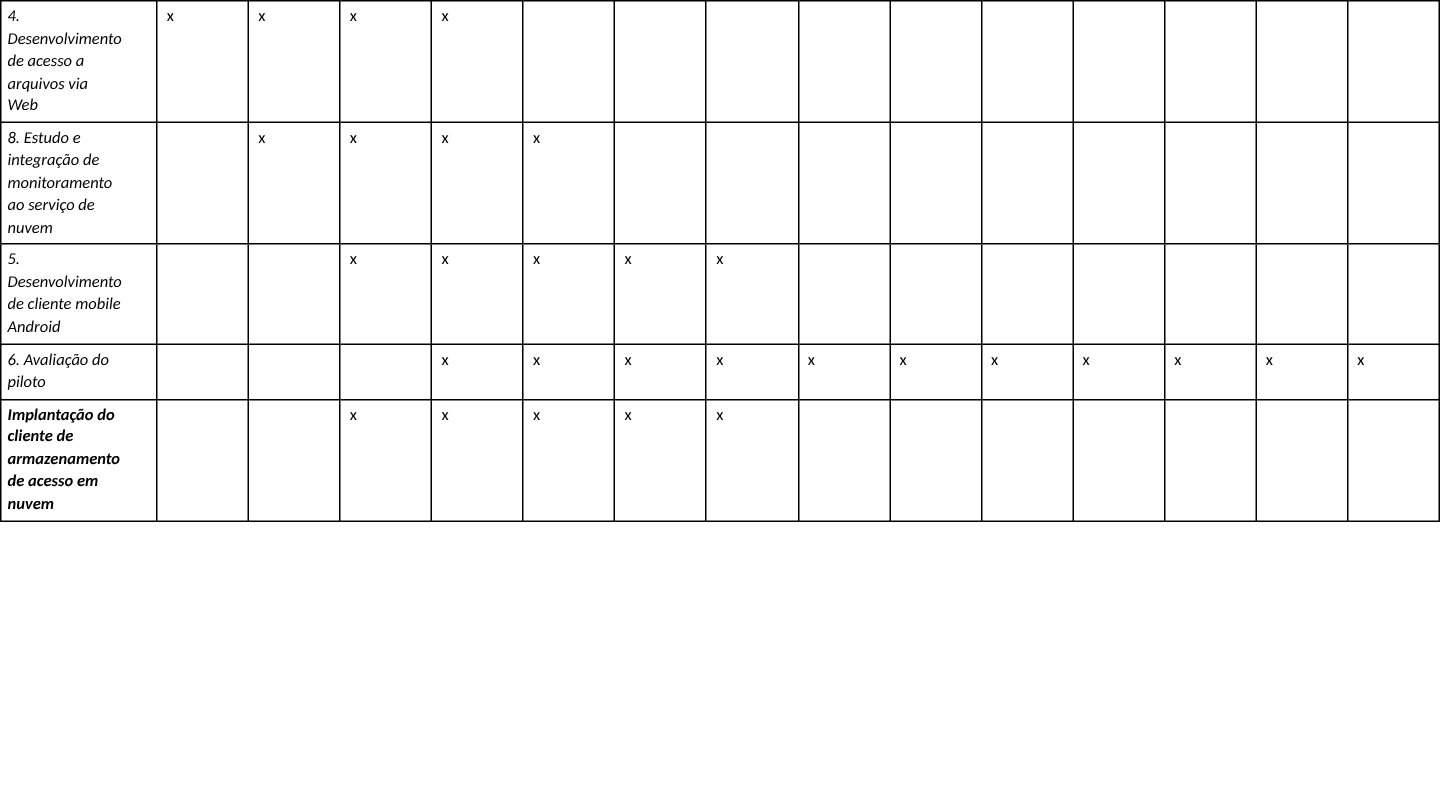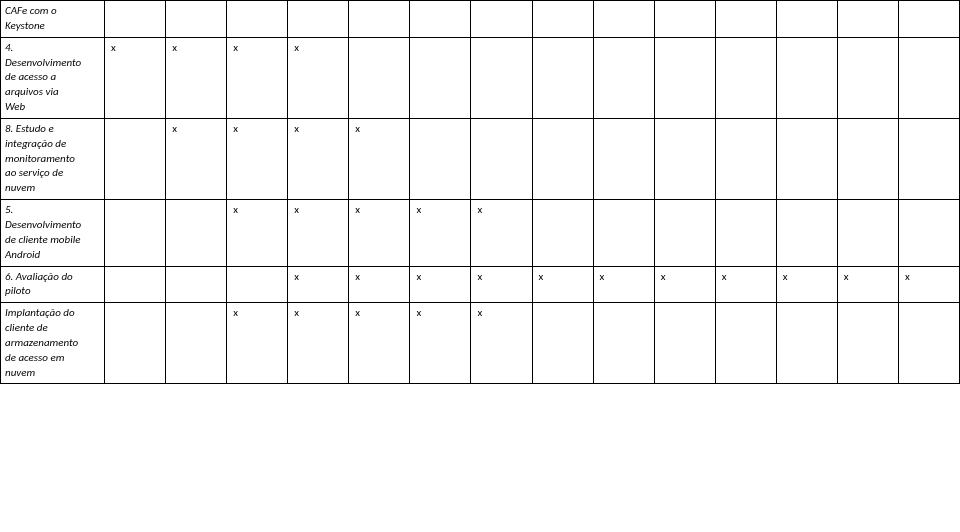--- a/index.html
+++ b/index.html
@@ -27,21 +27,21 @@
   td.label-col {
     width: 104px;
     text-align: left;
   }
   td.mark-col {
     width: 61px;
     text-align: left;
     padding-left: 6px;
   }
   .italic { font-style: italic; }
-  .bold-italic { font-style: italic; font-weight: normal; }
+  .bold-italic { font-style: italic; font-weight: bold; }
   .mark { display: inline-block; }
 </style>
 </head>
 <body>
 
 <table>
   <colgroup>
     <col style="width:104px">
     <col style="width:61px">
       <col style="width:61px">
@@ -52,37 +52,20 @@
       <col style="width:61px">
       <col style="width:61px">
     <col style="width:61px">
       <col style="width:61px">
       <col style="width:61px">
       <col style="width:61px">
     <col style="width:61px">
       <col style="width:61px">
   </colgroup>
   <tbody id="tbody">
-      <tr>
-        <td class="label-col italic"><span>CAFe com o</span><br><span>Keystone</span></td>
-        <td class="mark-col"></td>
-        <td class="mark-col"></td>
-        <td class="mark-col"></td>
-        <td class="mark-col"></td>
-        <td class="mark-col"></td>
-        <td class="mark-col"></td>
-        <td class="mark-col"></td>
-        <td class="mark-col"></td>
-        <td class="mark-col"></td>
-        <td class="mark-col"></td>
-        <td class="mark-col"></td>
-        <td class="mark-col"></td>
-        <td class="mark-col"></td>
-        <td class="mark-col"></td>
-      </tr>
       <tr>
         <td class="label-col italic"><span>4.</span><br><span>Desenvolvimento</span><br><span>de acesso a</span><br><span>arquivos via</span><br><span>Web</span></td>
         <td class="mark-col"><span class="mark">x</span></td>
         <td class="mark-col"><span class="mark">x</span></td>
         <td class="mark-col"><span class="mark">x</span></td>
         <td class="mark-col"><span class="mark">x</span></td>
         <td class="mark-col"></td>
         <td class="mark-col"></td>
         <td class="mark-col"></td>
         <td class="mark-col"></td>

